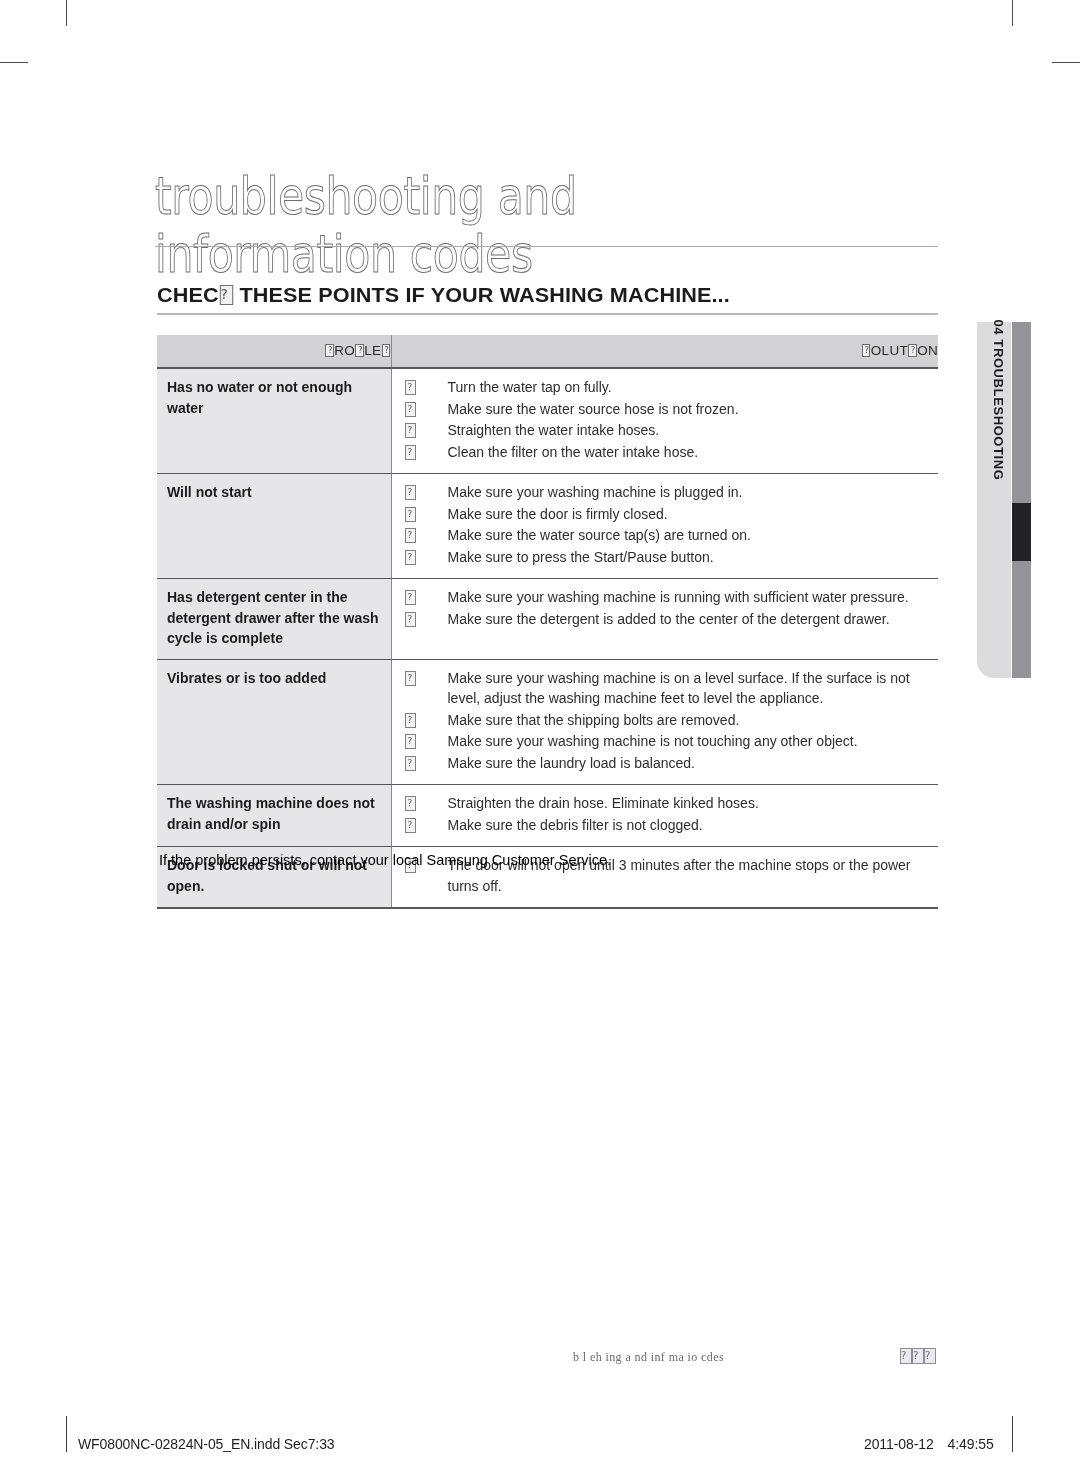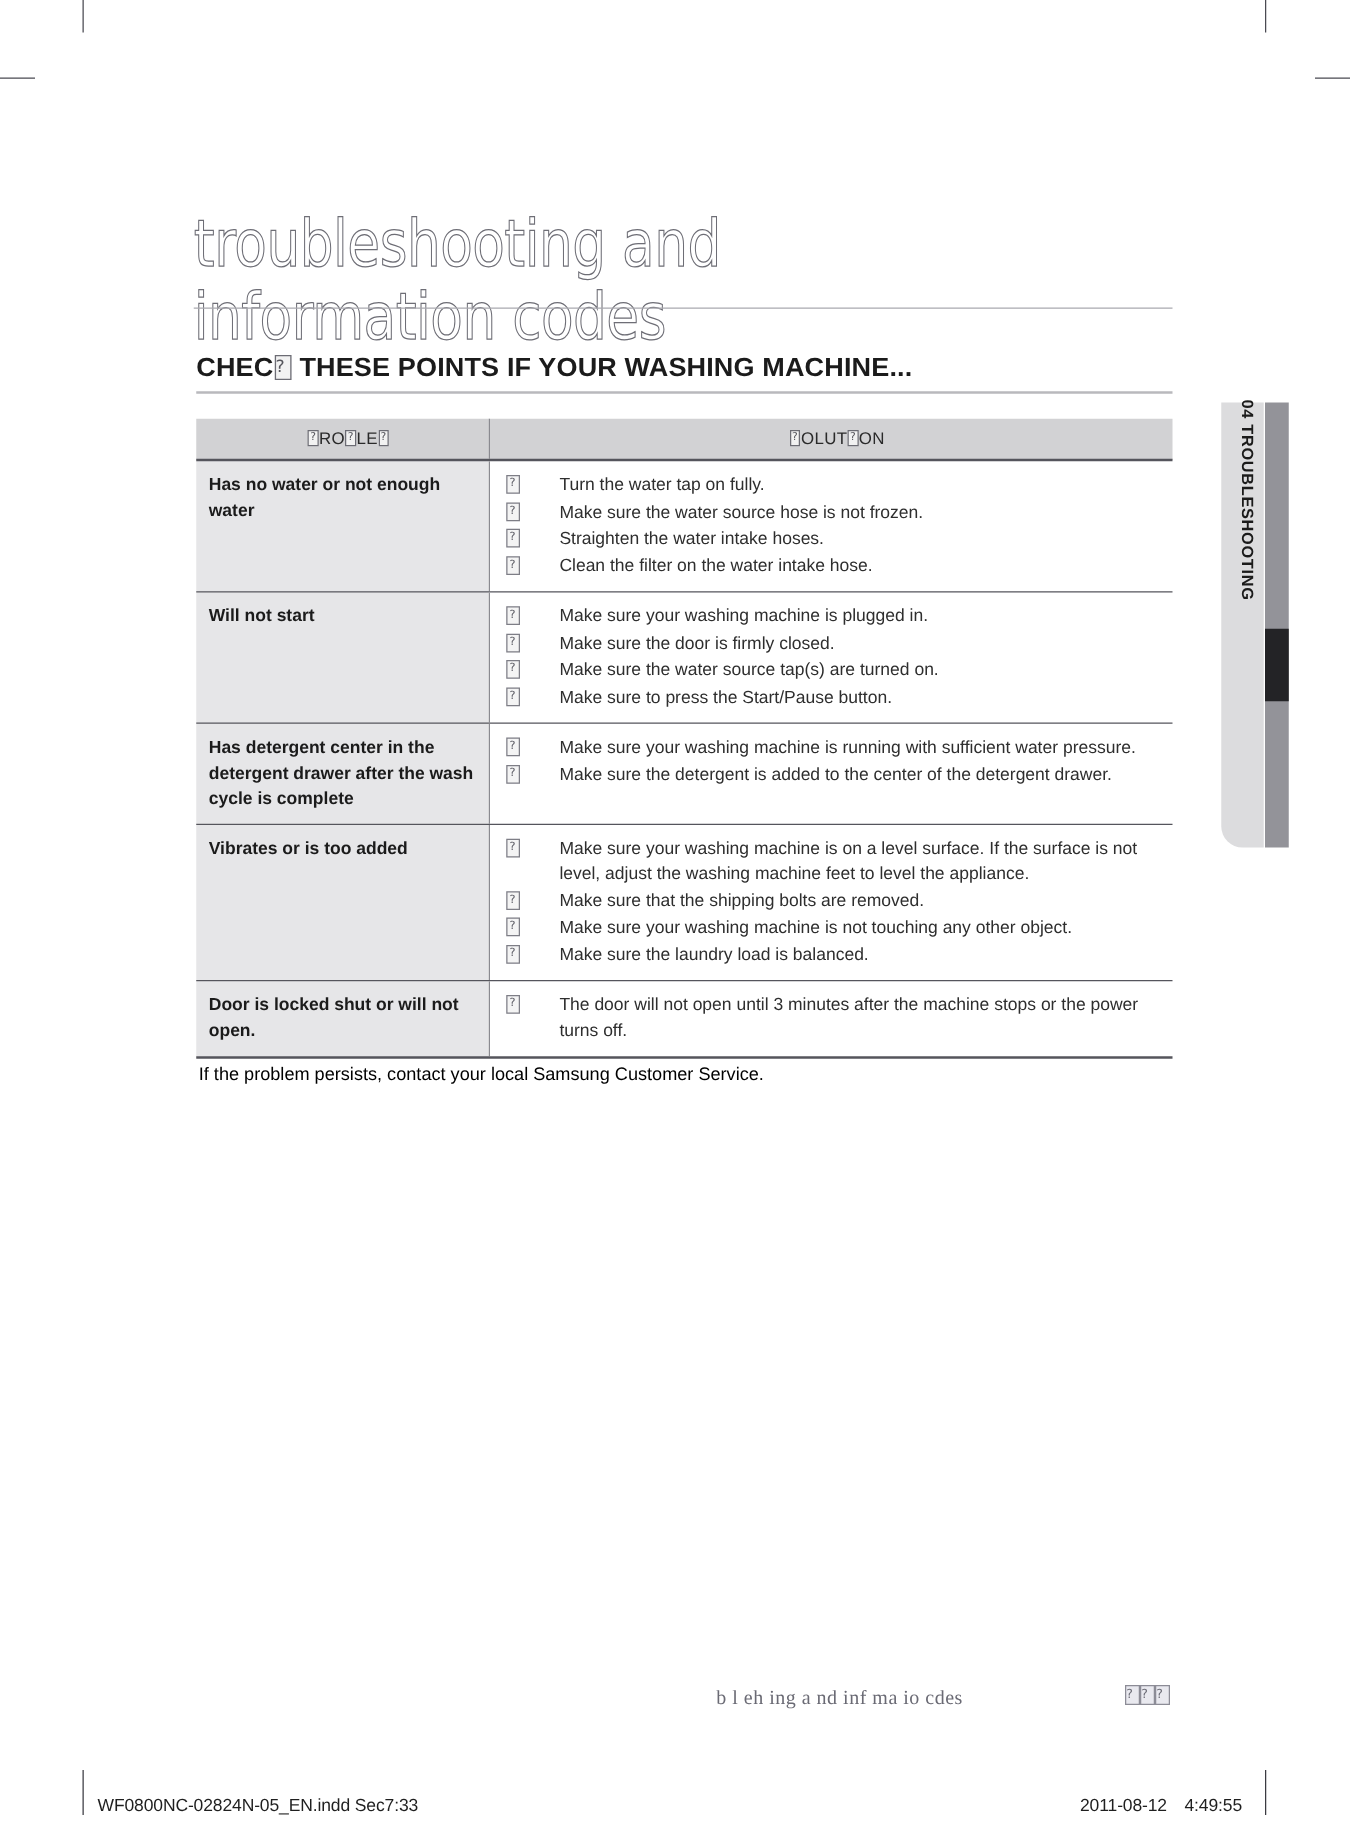--- a/index.html
+++ b/index.html
@@ -99,21 +99,21 @@
     table-layout: fixed;
   }
   .tbl col.c-prob { width: 234px; }
   .tbl col.c-sol  { width: 547px; }
 
   .tbl thead th {
     background: #d2d2d4;
     font-size: 13.5px;
     font-weight: 400;
     color: #2a2a2a;
-    text-align: center;
+    text-align: right;
     padding: 8px 0 9px 10px;
     border-bottom: 2px solid #55555c;
     letter-spacing: 0.3px;
     vertical-align: middle;
   }
   .tbl thead th.h-sol {
     border-left: 1px solid #8a8a90;
   }
 
   .tbl td {
@@ -236,21 +236,21 @@
     color: #1b1b1b;
     text-align: left;
     white-space: nowrap;
   }
 
   
   .run-foot {
     position: absolute;
     left: 573px;
     top: 1350px;
-    font-size: 16px;
+    font-size: 12px;
     color: #6a6a74;
     letter-spacing: 0.4px;
     white-space: nowrap;
     font-family: "Liberation Serif", serif;
   }
   .page-num {
     position: absolute;
     left: 900px;
     top: 1348px;
     white-space: nowrap;
@@ -344,20 +344,29 @@
         <td class="sol">
           <ul class="sol-list">
             <li><span class="tofu-bullet">?</span>Make sure your washing machine is on a level surface. If the surface is not level, adjust the washing machine feet to level the appliance.</li>
             <li><span class="tofu-bullet">?</span>Make sure that the shipping bolts are removed.</li>
             <li><span class="tofu-bullet">?</span>Make sure your washing machine is not touching any other object.</li>
             <li><span class="tofu-bullet">?</span>Make sure the laundry load is balanced.</li>
           </ul>
         </td>
       </tr>
       <tr>
+        <td class="prob">The washing machine does not drain and/or spin</td>
+        <td class="sol">
+          <ul class="sol-list">
+            <li><span class="tofu-bullet">?</span>Straighten the drain hose. Eliminate kinked hoses.</li>
+            <li><span class="tofu-bullet">?</span>Make sure the debris filter is not clogged.</li>
+          </ul>
+        </td>
+      </tr>
+      <tr>
         <td class="prob">Door is locked shut or will not open.</td>
         <td class="sol">
           <ul class="sol-list">
             <li><span class="tofu-bullet">?</span>The door will not open until 3 minutes after the machine stops or the power turns off.</li>
           </ul>
         </td>
       </tr>
     </tbody>
 </table>
 

